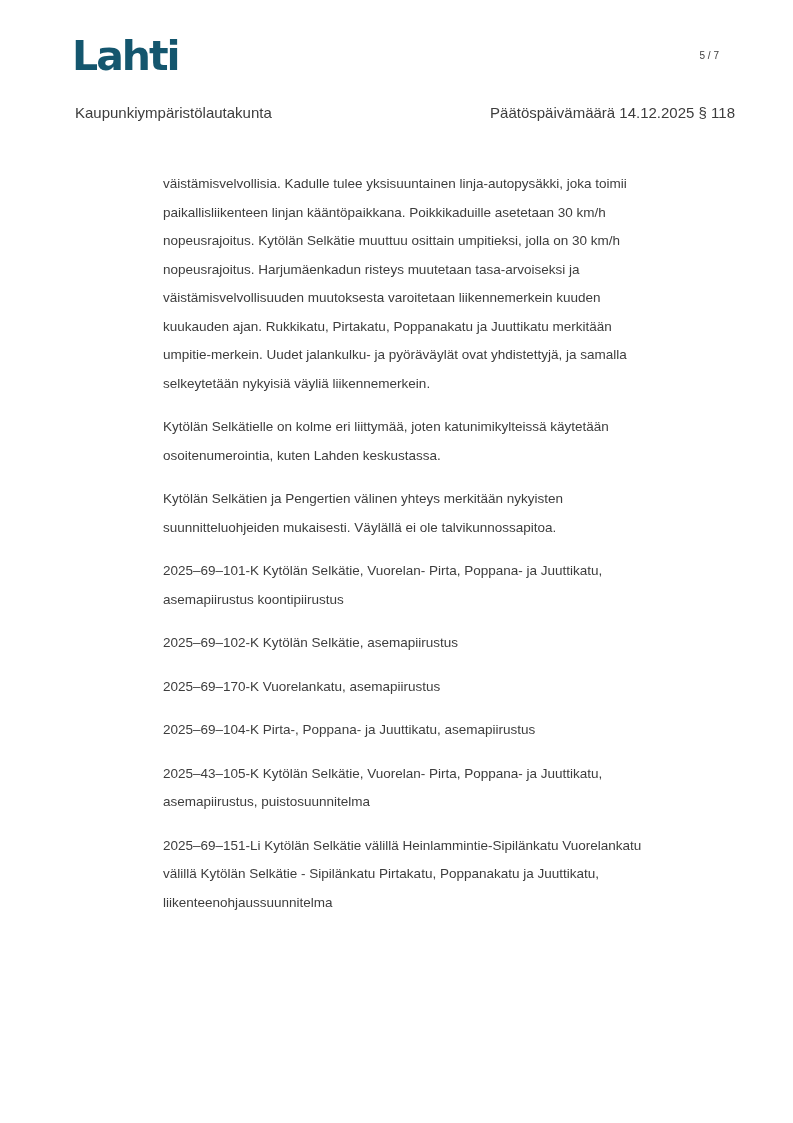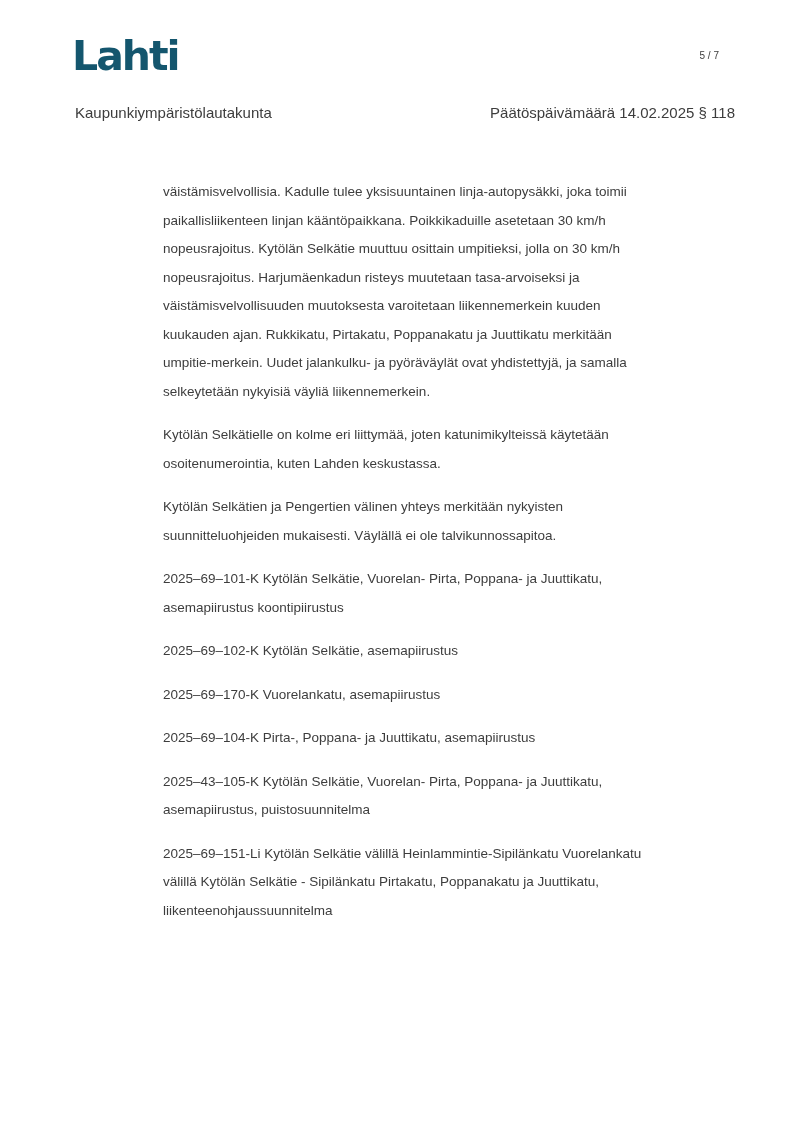--- a/index.html
+++ b/index.html
@@ -48,36 +48,36 @@
   .doc-body {
     position: absolute;
     left: 163px;
     top: 170px;
     width: 620px;
     font-size: 13.5px;
     line-height: 28.5px;
     color: #3d3d3d;
   }
   .doc-body p {
-    margin: 8px 0 15px 0;
+    margin: 0 0 15px 0;
     white-space: pre-line;
   }
 </style>
 </head>
 <body>
 
 <div class="page" style="color: rgb(61, 61, 61); background: rgb(255, 255, 255);">
 
   <div class="logo" style="color: rgb(20, 86, 110);">Lahti</div>
 
   <div class="page-number">5 / 7</div>
 
   <div class="header-row">
     <span>Kaupunkiympäristölautakunta</span>
-    <span>Päätöspäivämäärä 14.02.2025 § 118</span>
+    <span>Päätöspäivämäärä 14.12.2025 § 118</span>
   </div>
 
   <div class="doc-body">
     <p>väistämisvelvollisia. Kadulle tulee yksisuuntainen linja-autopysäkki, joka toimii
 paikallisliikenteen linjan kääntöpaikkana. Poikkikaduille asetetaan 30 km/h
 nopeusrajoitus. Kytölän Selkätie muuttuu osittain umpitieksi, jolla on 30 km/h
 nopeusrajoitus. Harjumäenkadun risteys muutetaan tasa-arvoiseksi ja
 väistämisvelvollisuuden muutoksesta varoitetaan liikennemerkein kuuden
 kuukauden ajan. Rukkikatu, Pirtakatu, Poppanakatu ja Juuttikatu merkitään
 umpitie-merkein. Uudet jalankulku- ja pyöräväylät ovat yhdistettyjä, ja samalla

